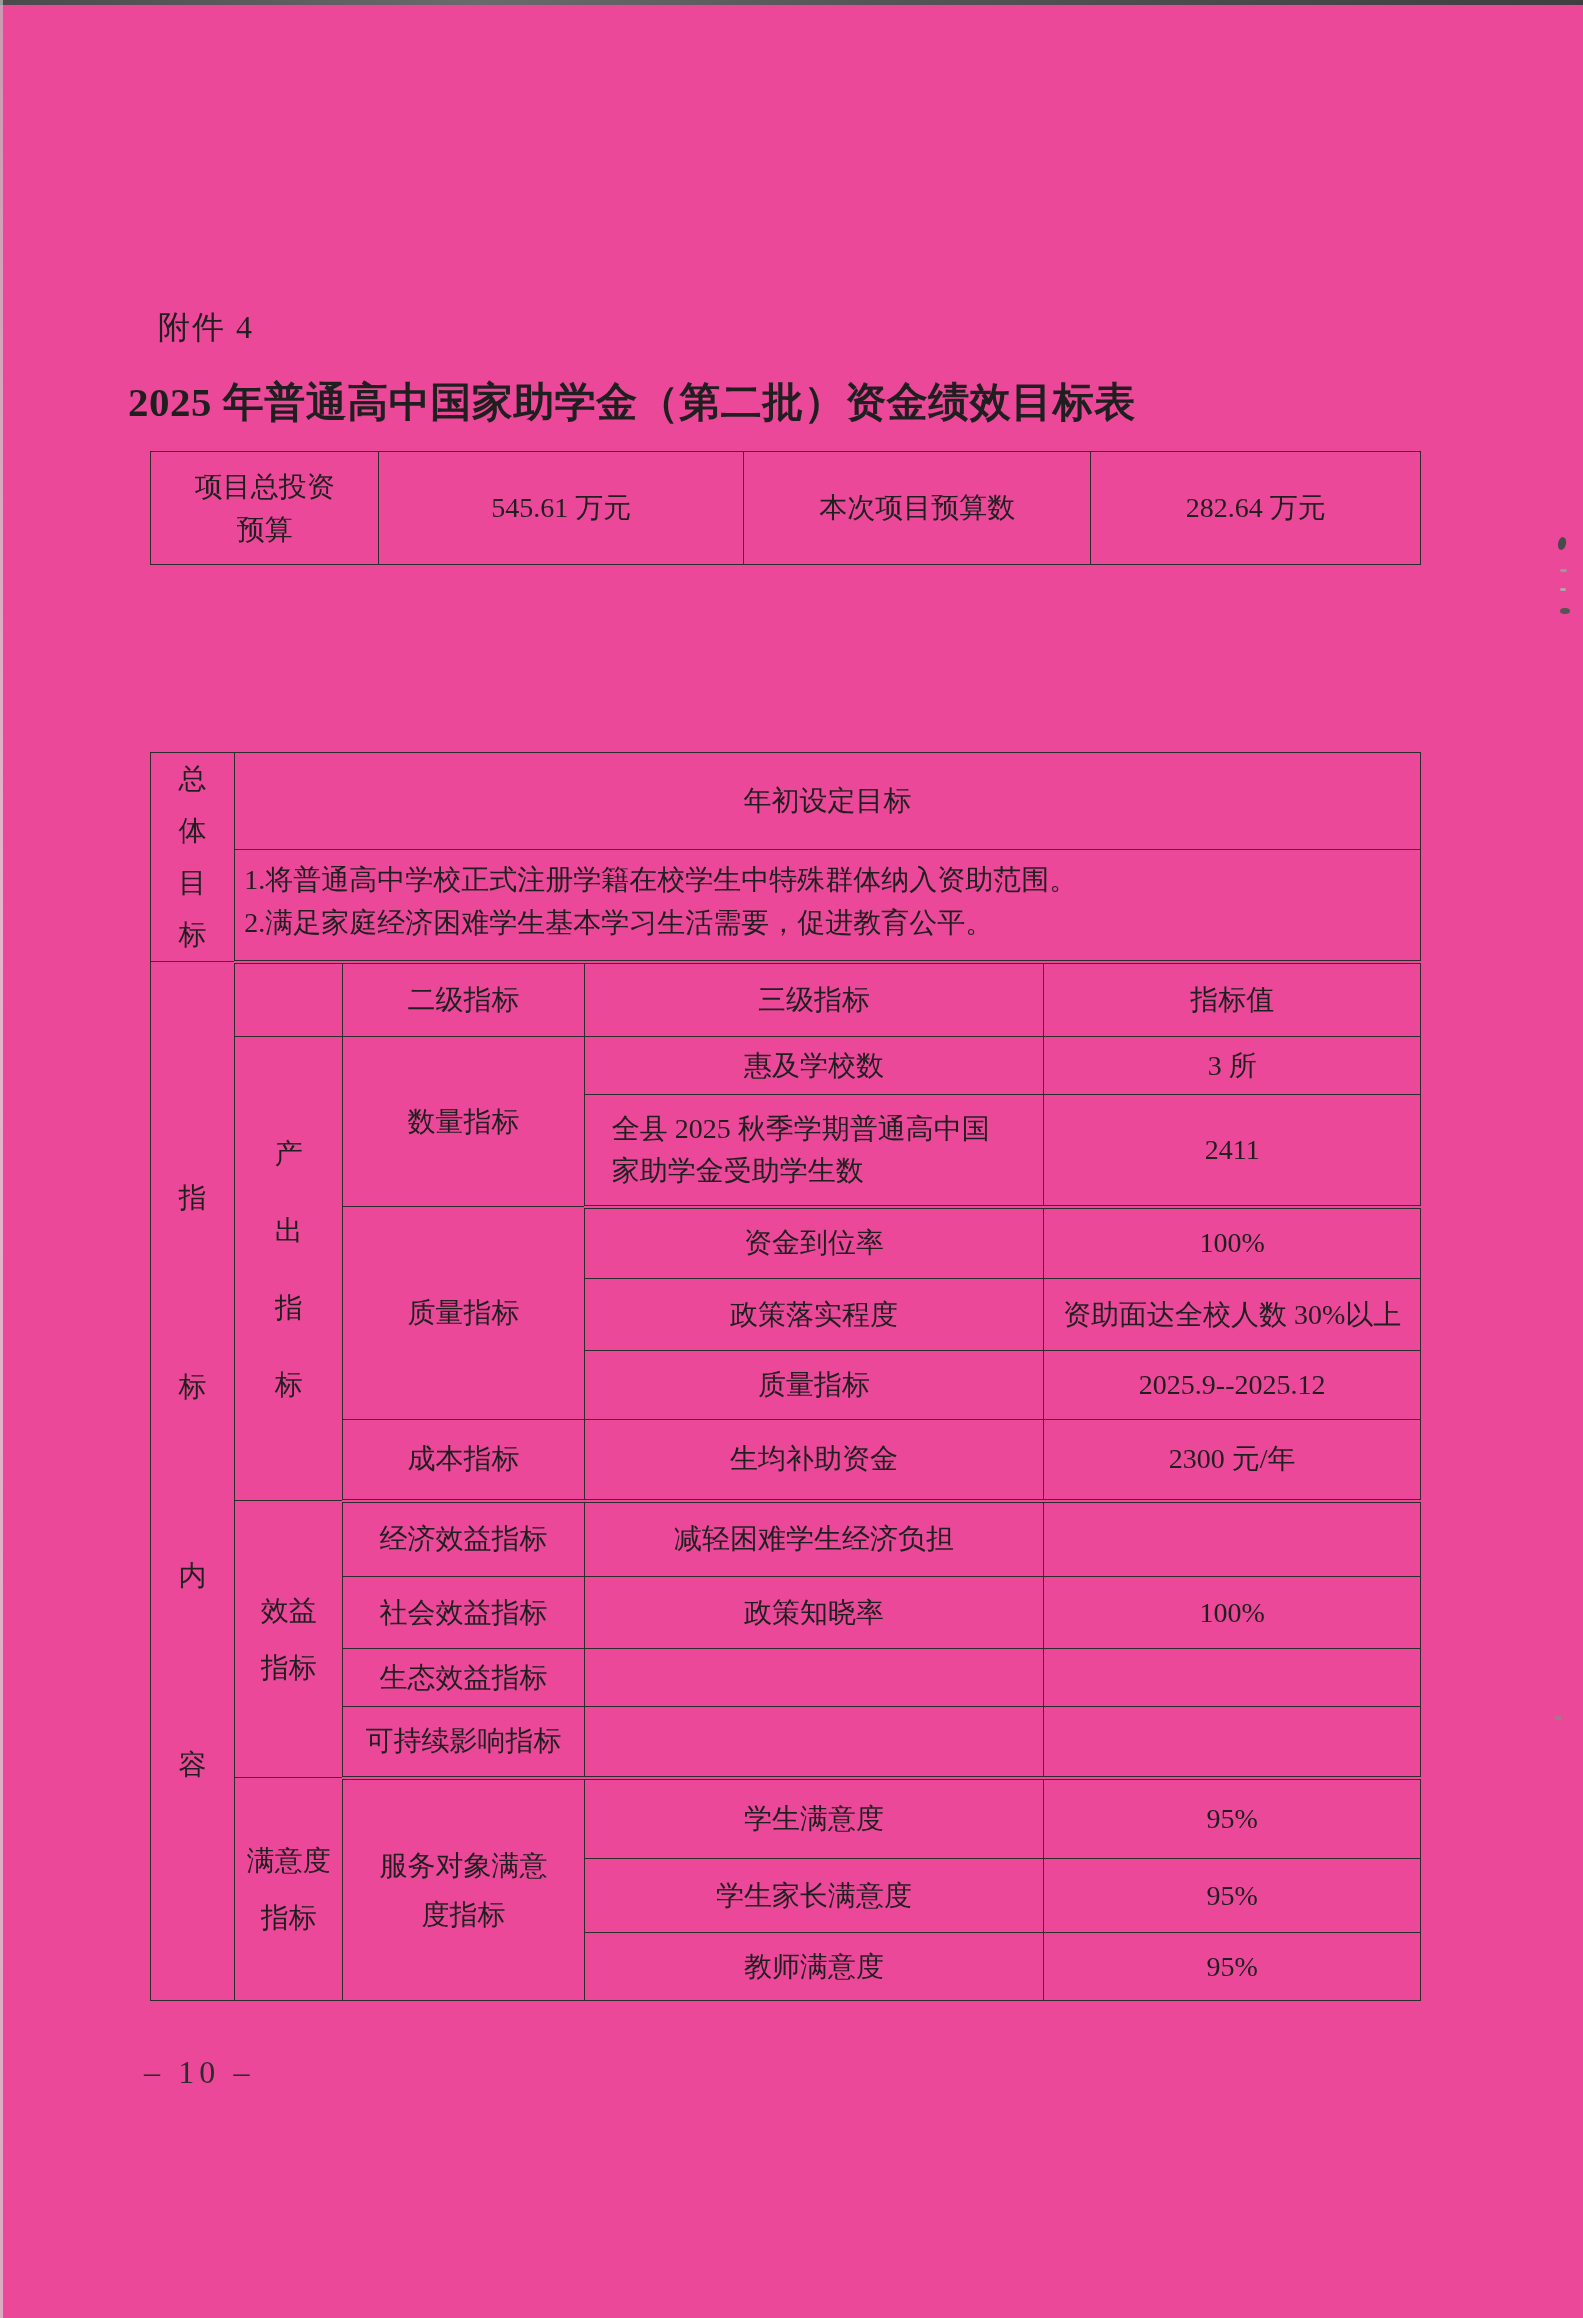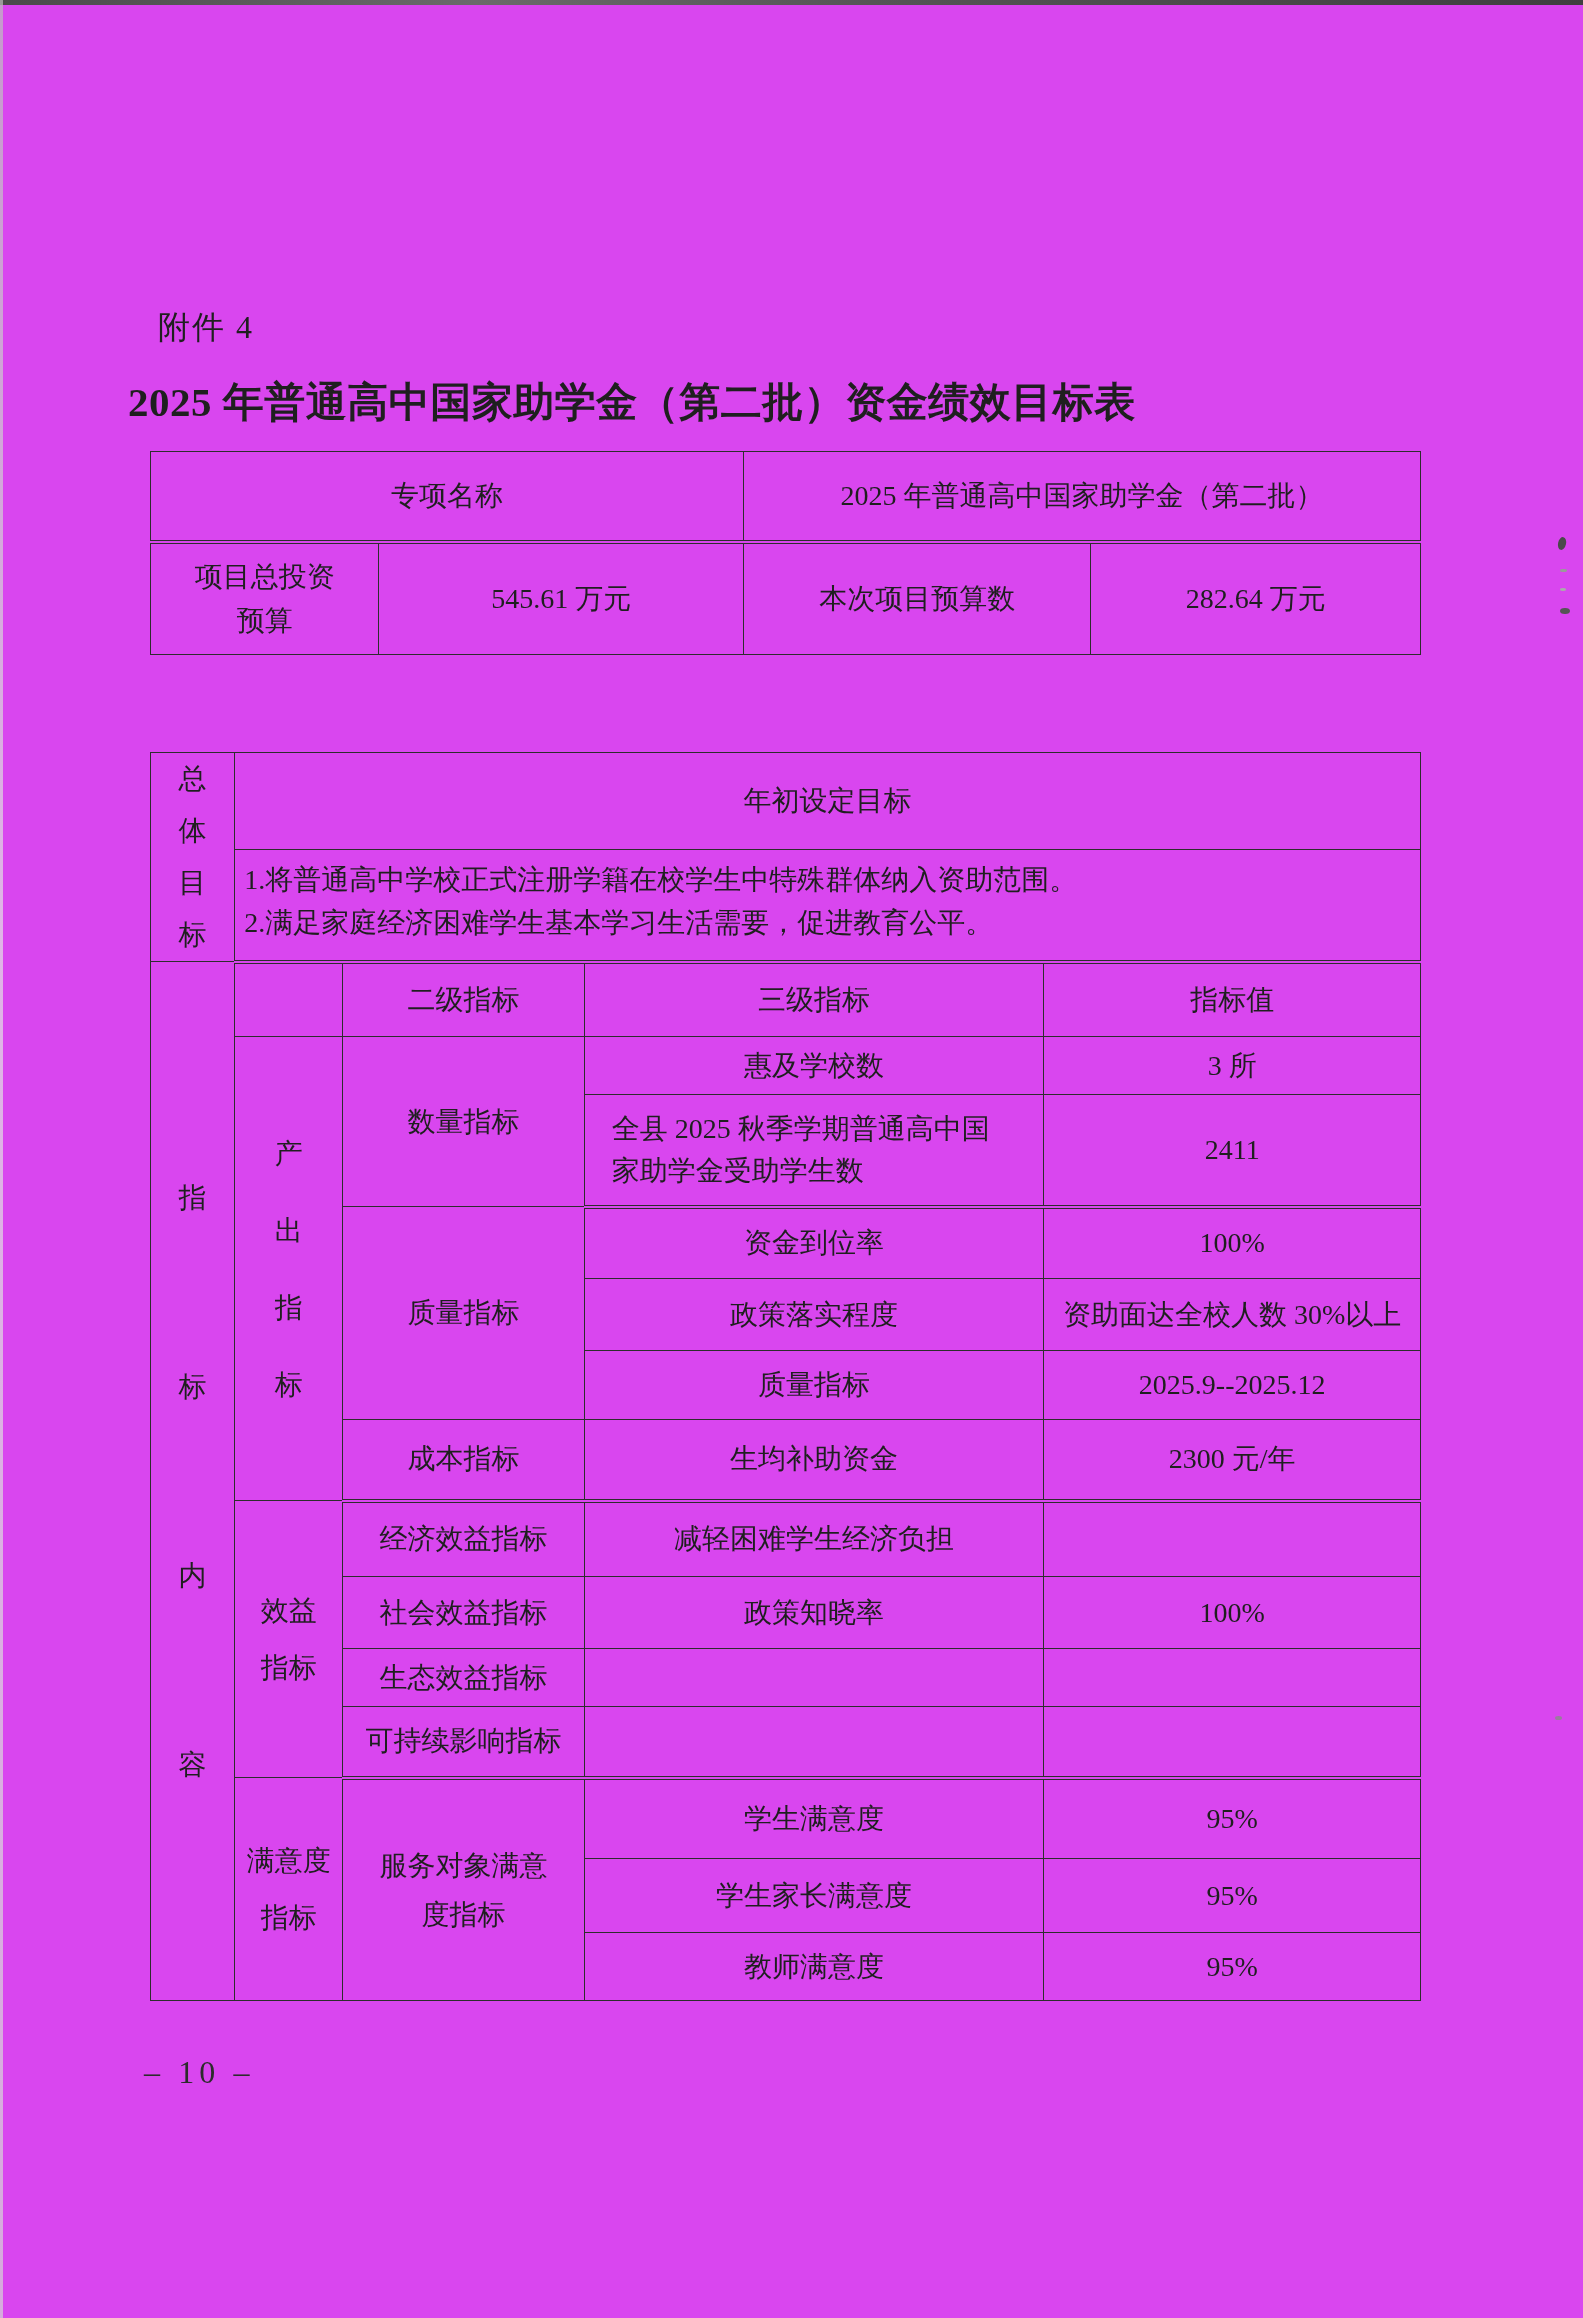--- a/index.html
+++ b/index.html
@@ -1,19 +1,19 @@
 <!DOCTYPE html>
 <html style="font-size:8.2px"><head>
 <meta charset="utf-8">
 <style>
   html,body{margin:0;padding:0;background:#e8e8e8;}
   .page{
     position:relative;
     width:1584px;height:2319px;
-    background:#d946ef;
+    background:#ec4899;
     overflow:hidden;
     font-family:"Liberation Serif", serif;
     color:#1f1f1f;
   }
   .top-edge{
     position:absolute;top:0;left:0;width:1584px;height:4.6px;
     background:linear-gradient(90deg,#4a4a4a 0%,#6a6a6a 30%,#555 55%,#3f3f3f 100%);
   }
   .left-edge{
     position:absolute;top:0;left:0;width:2.6px;height:2319px;
@@ -85,24 +85,20 @@
   <h1 class="title">2025 年普通高中国家助学金（第二批）资金绩效目标表</h1>
 
   <table class="t t1">
     <colgroup>
       <col style="width:228px">
         <col style="width:364px">
         <col style="width:347px">
         <col style="width:329px">
     </colgroup>
     <tbody>
-        <tr class="dbl" style="height:90px">
-      <td colspan="2">专项名称</td>
-      <td colspan="2">2025 年普通高中国家助学金（第二批）</td>
-    </tr>
     <tr style="height:113px">
       <td>
         <div class="two-line">项目总投资</div>
         <div class="two-line">预算</div>
       </td>
       <td>545.61 万元</td>
       <td>本次项目预算数</td>
       <td>282.64 万元</td>
     </tr>
   </tbody>

